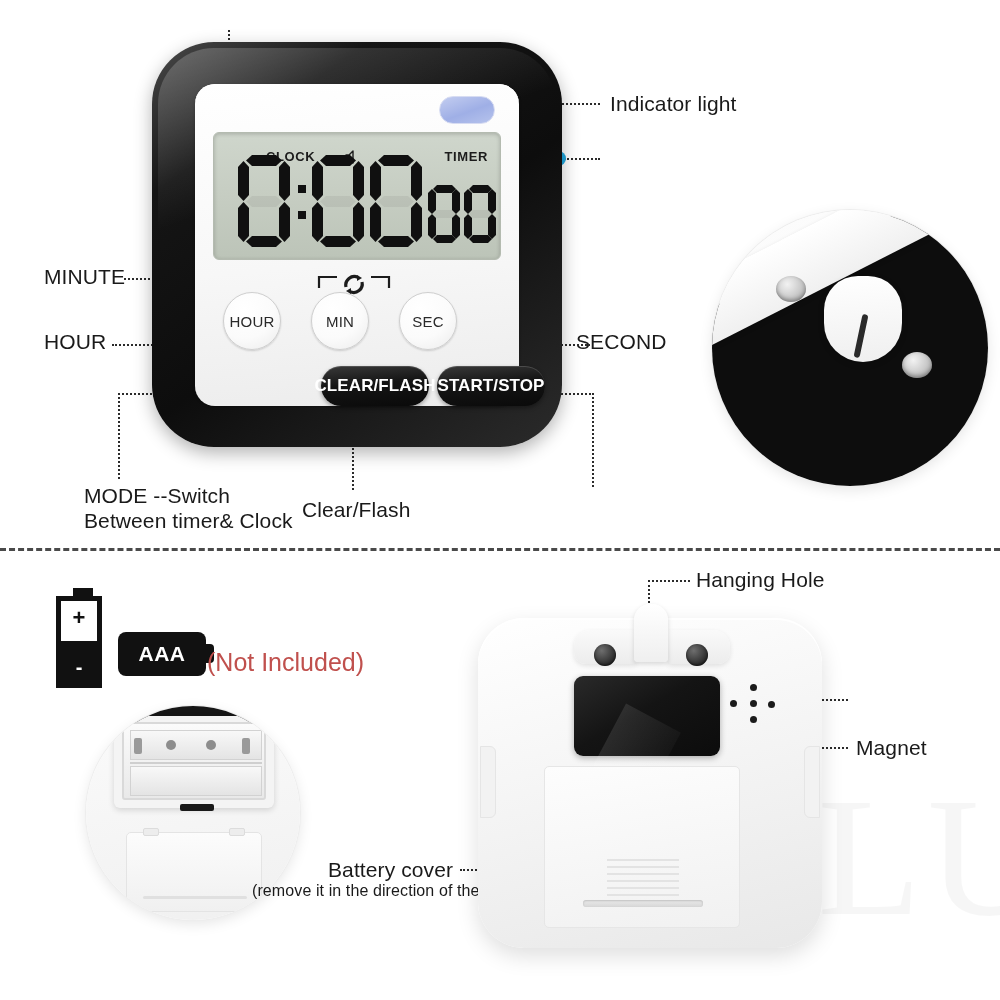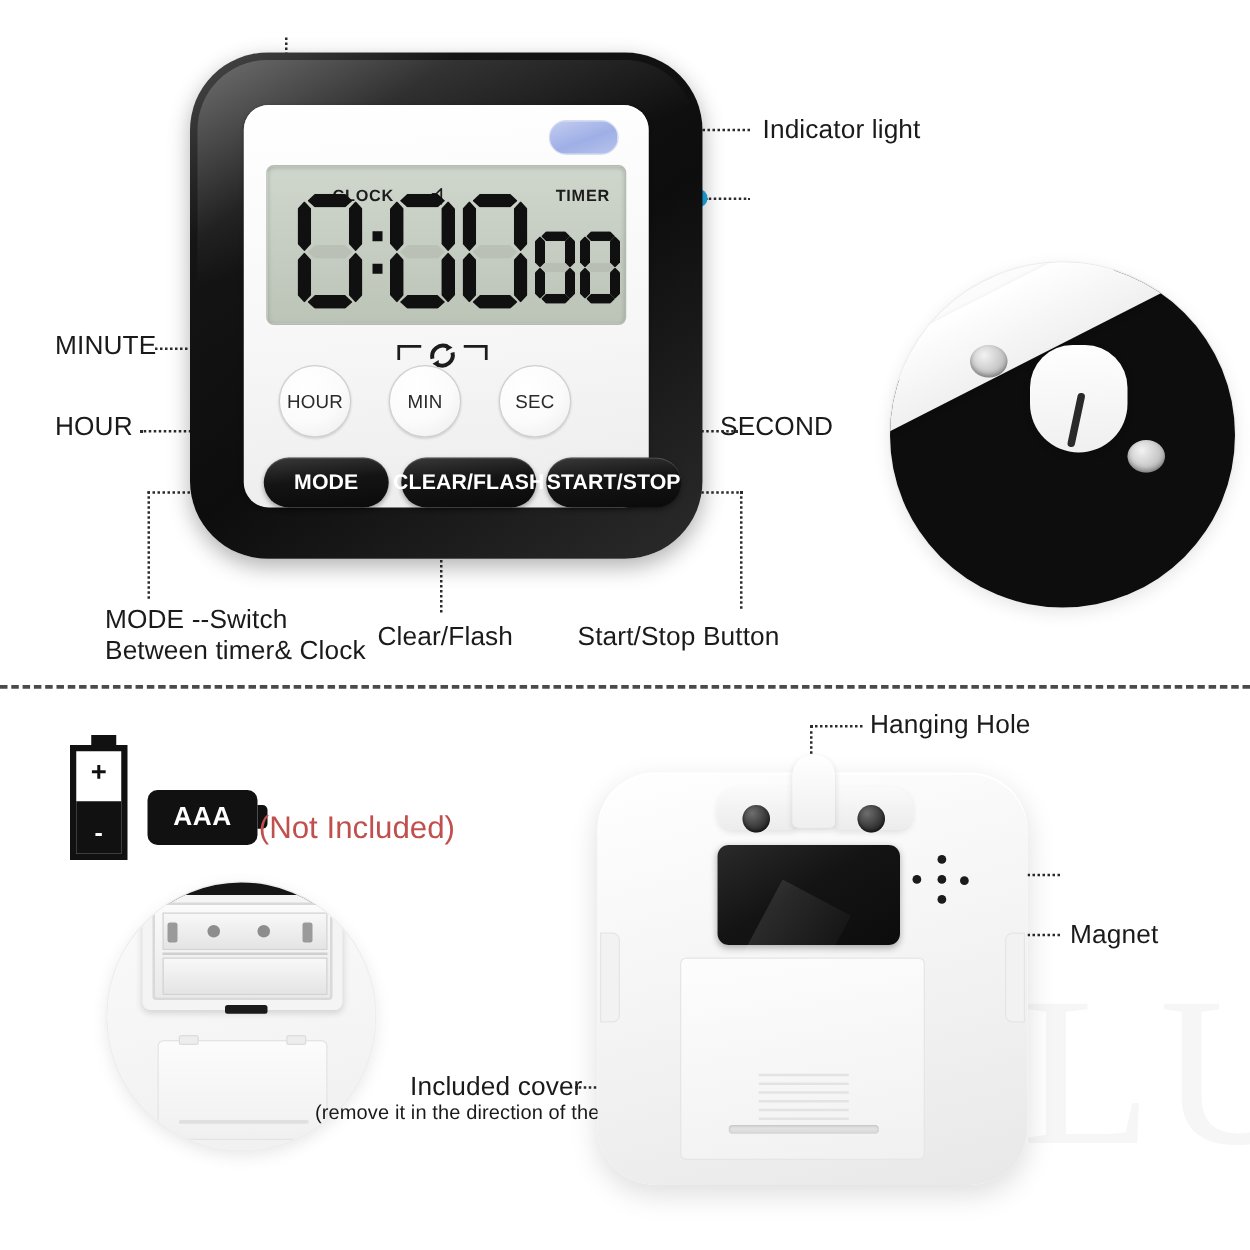--- a/index.html
+++ b/index.html
@@ -378,21 +378,20 @@
   <div class="callout" style="left:84px; top:484px;">MODE --Switch
 Between timer&amp; Clock</div>
   <div class="hline" style="left:118px; top:393px; width:98px;"></div>
   <div class="vline" style="left:118px; top:393px; height:86px;"></div>
   <div class="dot" style="left:210px; top:386px;"></div>
 
   <div class="callout" style="left:302px; top:498px;">Clear/Flash</div>
   <div class="vline" style="left:352px; top:412px; height:78px;"></div>
   <div class="dot" style="left:345px; top:405px;"></div>
 
-  <div class="callout" style="left:462px; top:498px;">Start/Stop Button</div>
   <div class="hline" style="left:534px; top:393px; width:60px;"></div>
   <div class="vline" style="left:592px; top:393px; height:94px;"></div>
   <div class="dot" style="left:527px; top:386px;"></div>
 
   <div class="timer-front">
     <div class="timer-face">
 
       <div class="indicator-light"></div>
 
       <div class="lcd">
@@ -476,23 +475,20 @@
         </div>
         <div class="rbtn b2">
           <span>MIN</span>
         </div>
         <div class="rbtn b3">
           <span>SEC</span>
         </div>
       </div>
 
       <div class="pill-btns">
-        <div class="pbtn p1">
-          <span>MODE</span>
-        </div>
         <div class="pbtn p2">
           <span>CLEAR/FLASH</span>
         </div>
         <div class="pbtn p3">
           <span>START/STOP</span>
         </div>
       </div>
     </div>
   </div>
 
@@ -546,21 +542,21 @@
   <div class="vline" style="left:648px; top:580px; height:39px;"></div>
   <div class="dot" style="left:641px; top:612px;"></div>
 
   <div class="hline" style="left:790px; top:699px; width:58px;"></div>
   <div class="dot" style="left:776px; top:692px;"></div>
 
   <div class="callout" style="left:856px; top:736px;">Magnet</div>
   <div class="hline" style="left:706px; top:747px; width:142px;"></div>
   <div class="dot" style="left:692px; top:740px;"></div>
 
-  <div class="callout" style="left:328px; top:858px;">Included cover</div>
+  <div class="callout" style="left:328px; top:858px;">Battery cover</div>
   <div class="callout small" style="left:252px; top:882px;">(remove it in the direction of the arrow)</div>
   <div class="hline" style="left:460px; top:869px; width:116px;"></div>
   <div class="dot" style="left:572px; top:862px;"></div>
 
   <div class="timer-back">
     <div class="hang-wing l"></div>
     <div class="hang-wing r"></div>
     <div class="hang-tab"></div>
     <div class="back-screw l"></div>
     <div class="back-screw r"></div>

